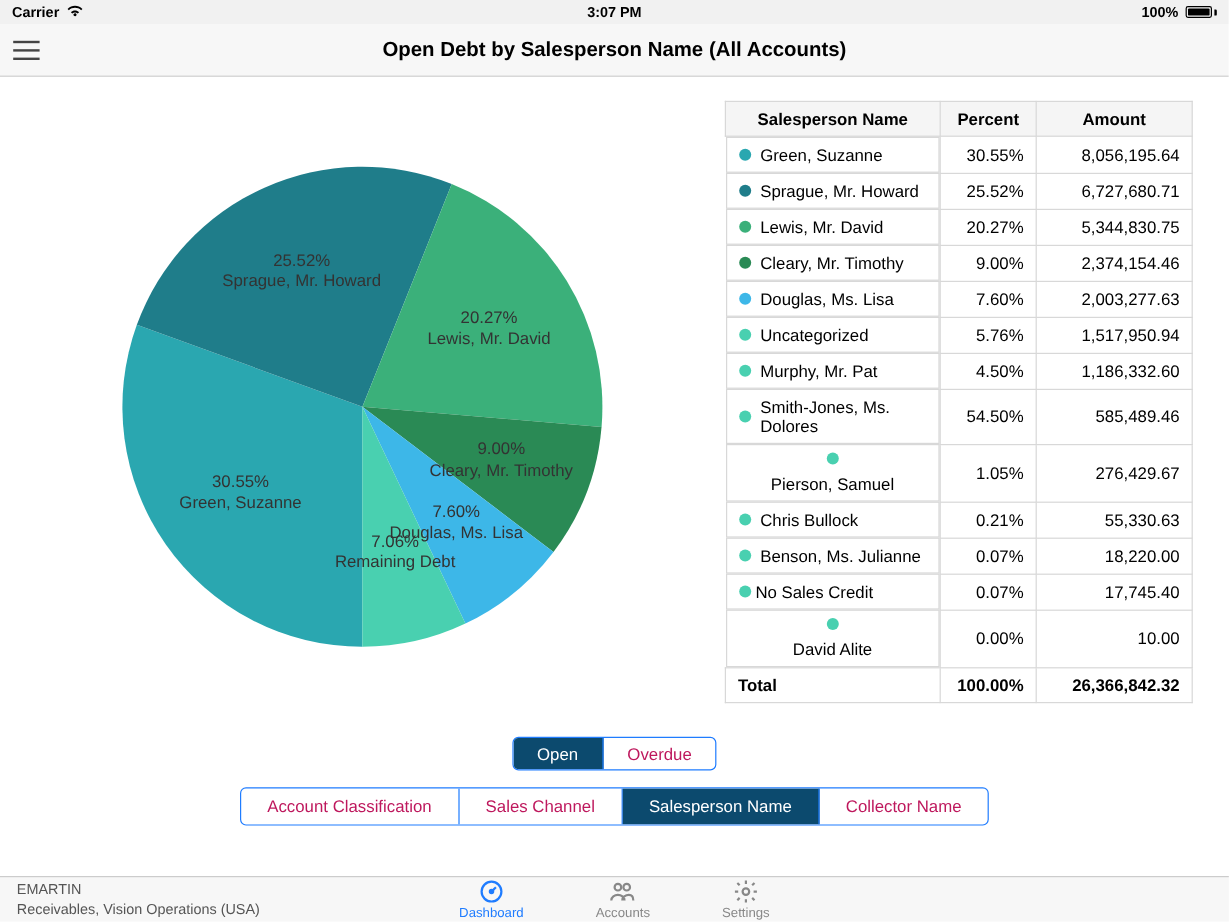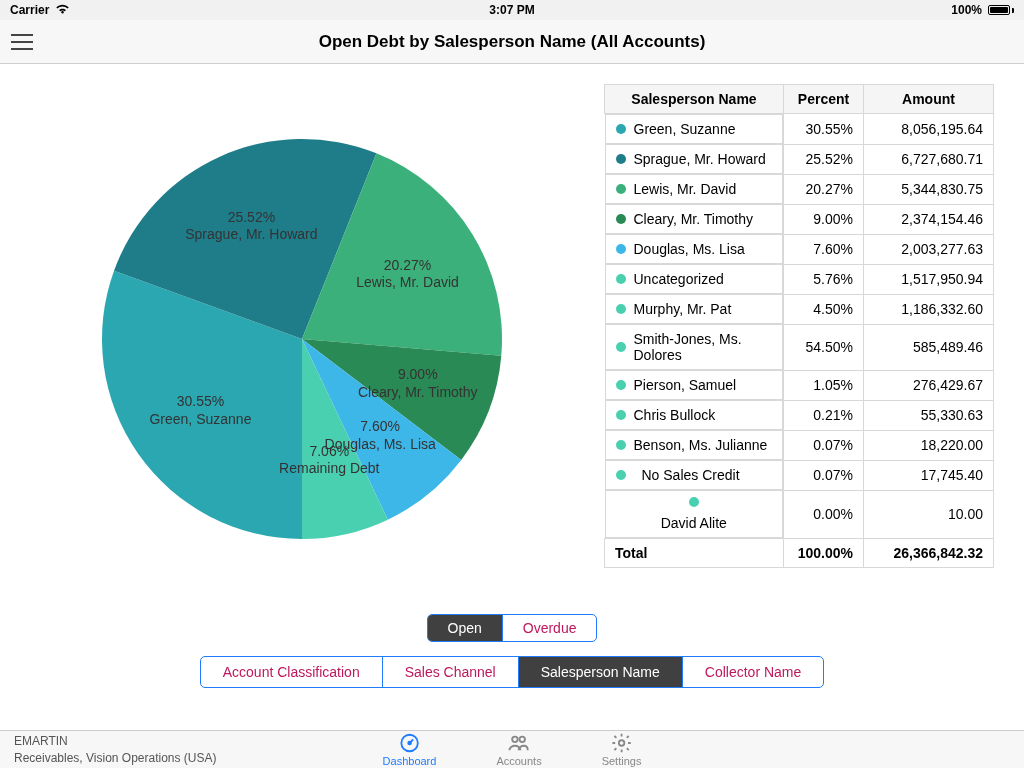--- a/index.html
+++ b/index.html
@@ -35,21 +35,21 @@
   table.data td.amt { text-align:right; width:130px; }
   table.data tr.total td { font-weight:700; }
   .dot { width:10px; height:10px; border-radius:50%; flex-shrink:0; }
 
   
   .controls { display:flex; flex-direction:column; align-items:center; gap:14px; margin-top:10px; height:90px; }
   .seg-row { display:flex; gap:30px; }
   .seg { display:flex; border:1px solid #1f7cff; border-radius:5px; overflow:hidden; background:#fff; }
   .seg .opt { padding:5px 20px; font-size:14px; color:#be185d; cursor:pointer; border-right:1px solid #1f7cff; }
   .seg .opt:last-child { border-right:none; }
-  .seg .opt.sel { background:#404040; color:#fff; }
+  .seg .opt.sel { background:#0c4a6e; color:#fff; }
   .seg.wide .opt { padding:7px 22px; }
 
   
   .footer { position:absolute; bottom:0; left:0; right:0; height:38px; border-top:1px solid #ccc; background:#f7f7f7; display:flex; align-items:center; }
   .footer .user { padding-left:14px; font-size:12px; color:#555; line-height:1.35; }
   .footer .tabs { position:absolute; left:50%; transform:translateX(-50%); display:flex; gap:60px; }
   .tab { display:flex; flex-direction:column; align-items:center; font-size:11px; color:#888; cursor:pointer; }
   .tab.active { color:#1f7cff; }
   .tab svg { width:22px; height:22px; margin-bottom:1px; }
 
@@ -166,21 +166,21 @@
           </tr>
           <tr class="row">
             <td style="display: flex; align-items: center; gap: 8px;">
               <span class="dot" style="background:#49d0b0"></span>
               <span>Smith-Jones, Ms. Dolores</span>
             </td>
             <td class="pct">54.50%</td>
             <td class="amt">585,489.46</td>
           </tr>
           <tr class="row">
-            <td style="display: flex; align-items: center; gap: 8px;">
+            <td style="display: flex; align-items: center; gap: 8px; flex-direction: column;">
               <span class="dot" style="background:#49d0b0"></span>
               <span>Pierson, Samuel</span>
             </td>
             <td class="pct">1.05%</td>
             <td class="amt">276,429.67</td>
           </tr>
           <tr class="row">
             <td style="display: flex; align-items: center; gap: 8px;">
               <span class="dot" style="background:#49d0b0"></span>
               <span>Chris Bullock</span>
@@ -190,21 +190,21 @@
           </tr>
           <tr class="row">
             <td style="display: flex; align-items: center; gap: 8px;">
               <span class="dot" style="background:#49d0b0"></span>
               <span>Benson, Ms. Julianne</span>
             </td>
             <td class="pct">0.07%</td>
             <td class="amt">18,220.00</td>
           </tr>
           <tr class="row">
-            <td style="display: flex; align-items: center; gap: 16px;">
+            <td style="display: flex; align-items: center; gap: 4px;">
               <span class="dot" style="background:#49d0b0"></span>
               <span>No Sales Credit</span>
             </td>
             <td class="pct">0.07%</td>
             <td class="amt">17,745.40</td>
           </tr>
           <tr class="row">
             <td style="display: flex; align-items: center; gap: 8px; flex-direction: column;">
               <span class="dot" style="background:#49d0b0"></span>
               <span>David Alite</span>

